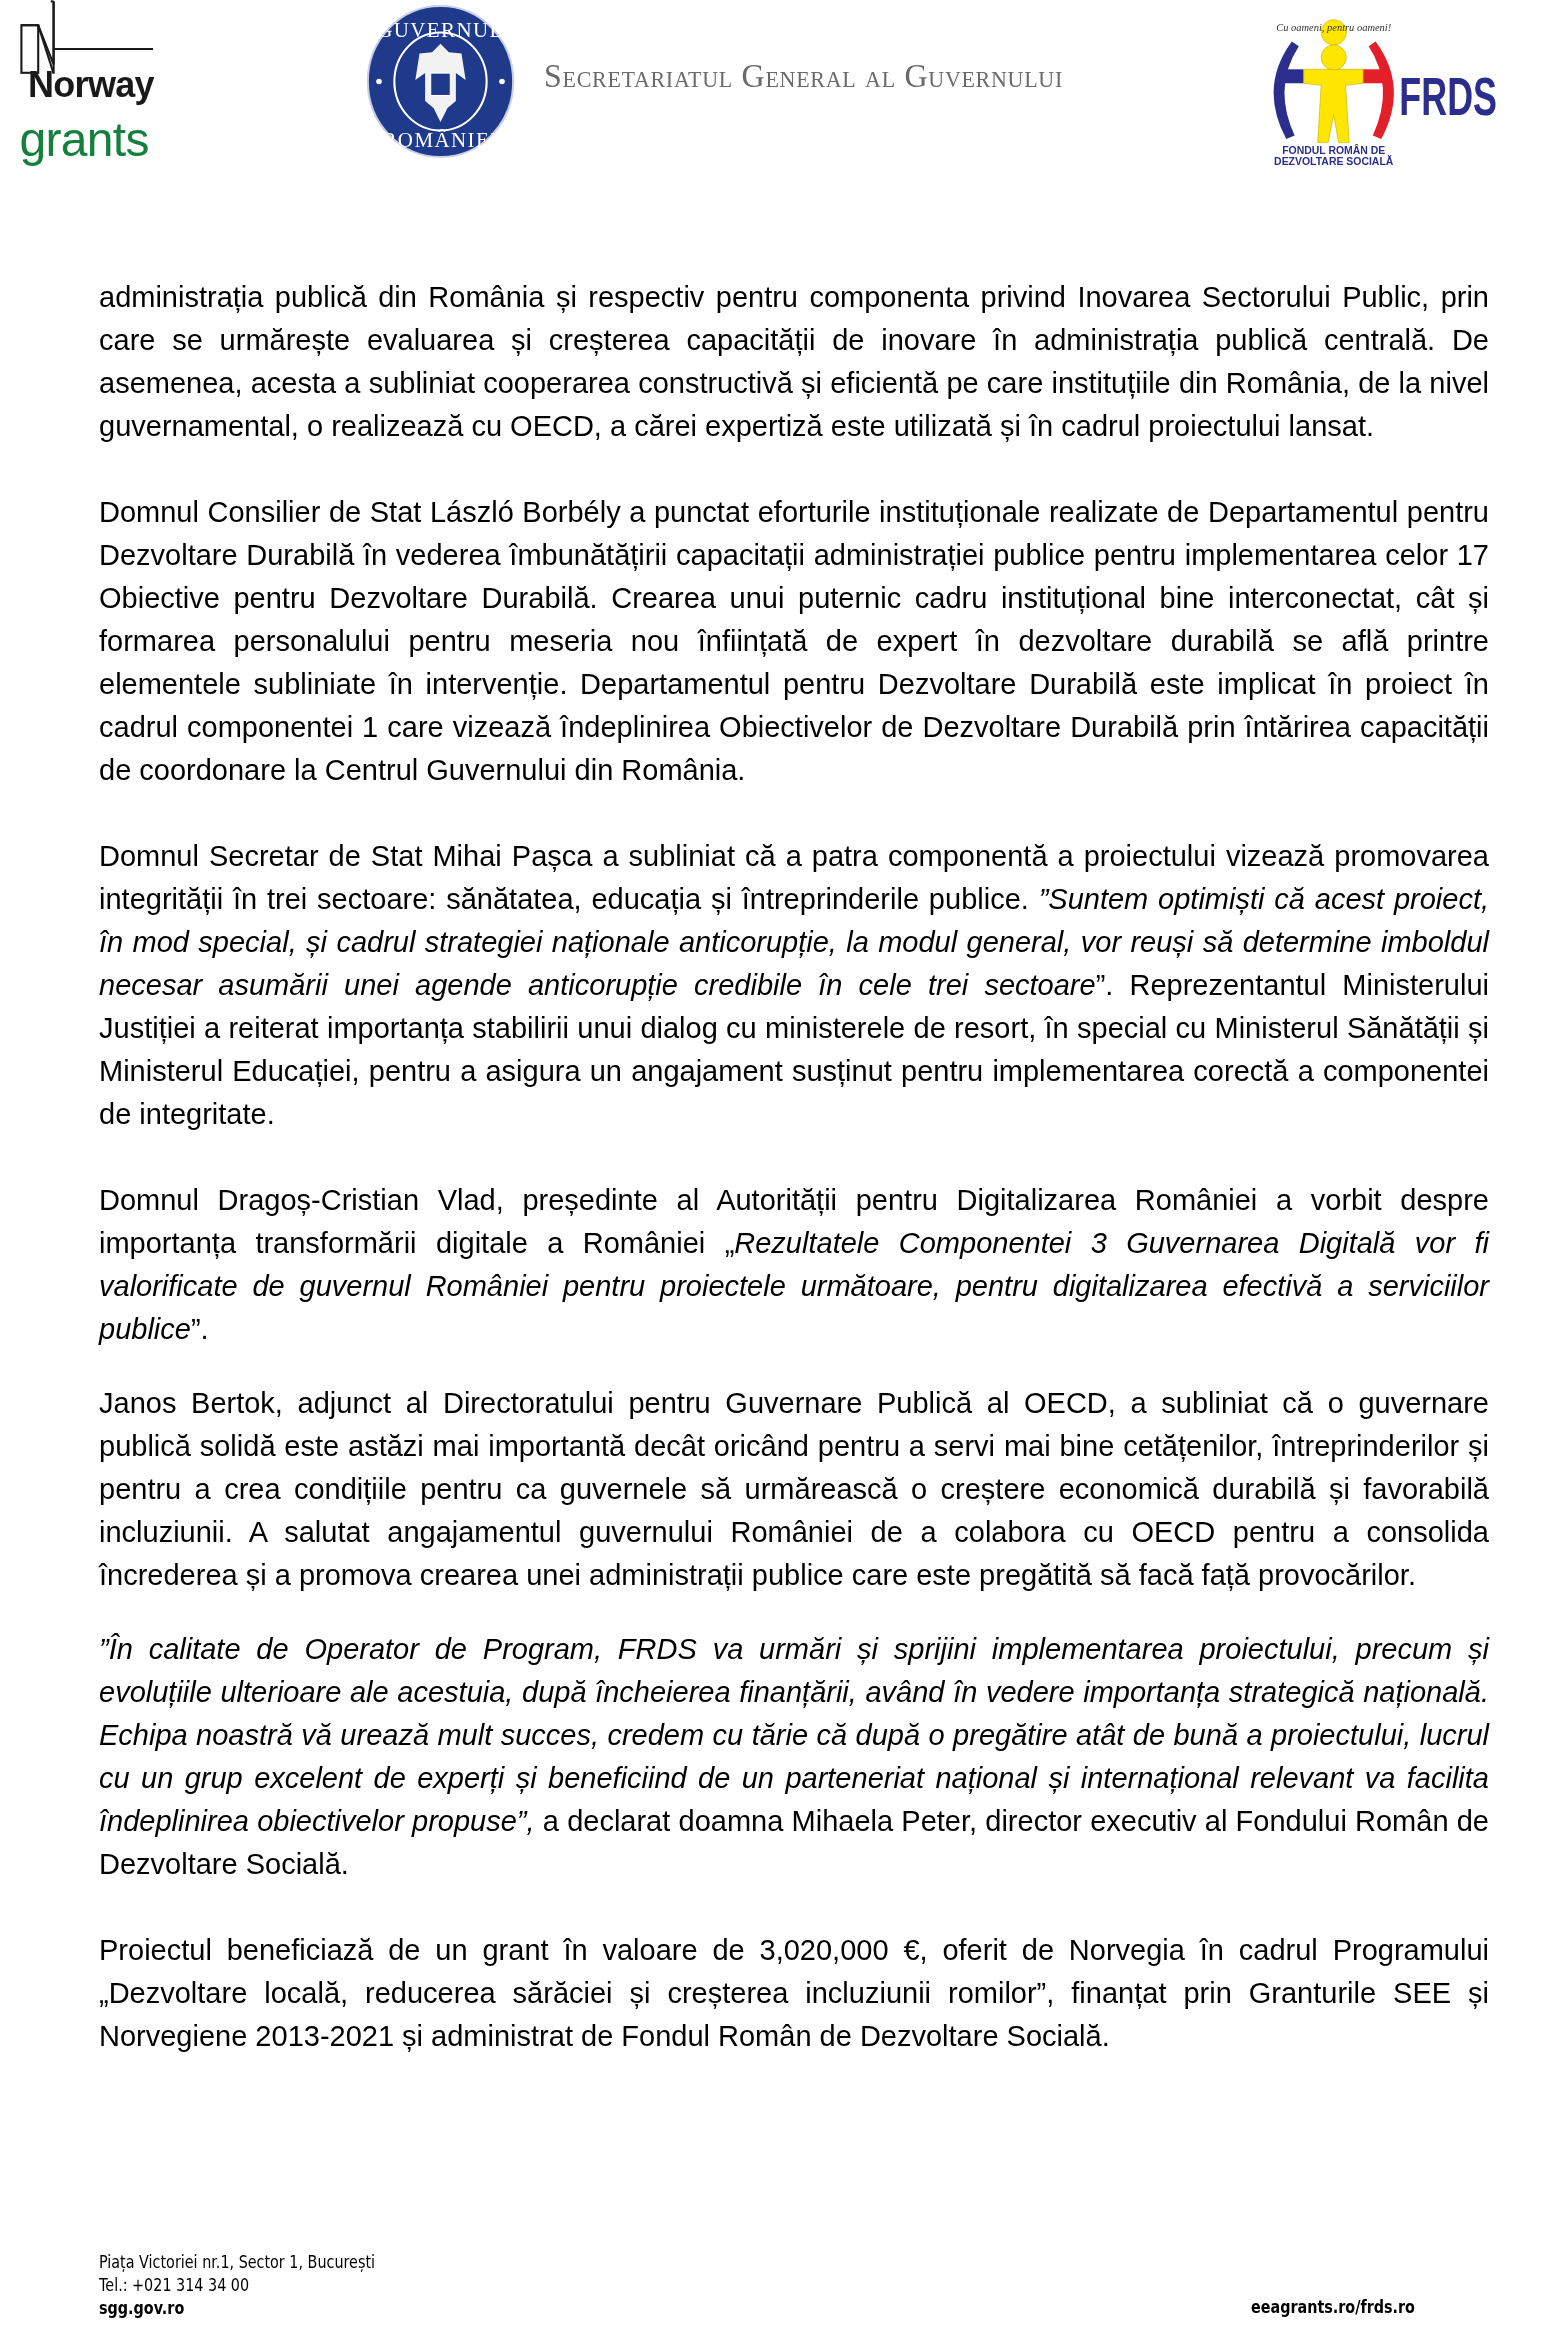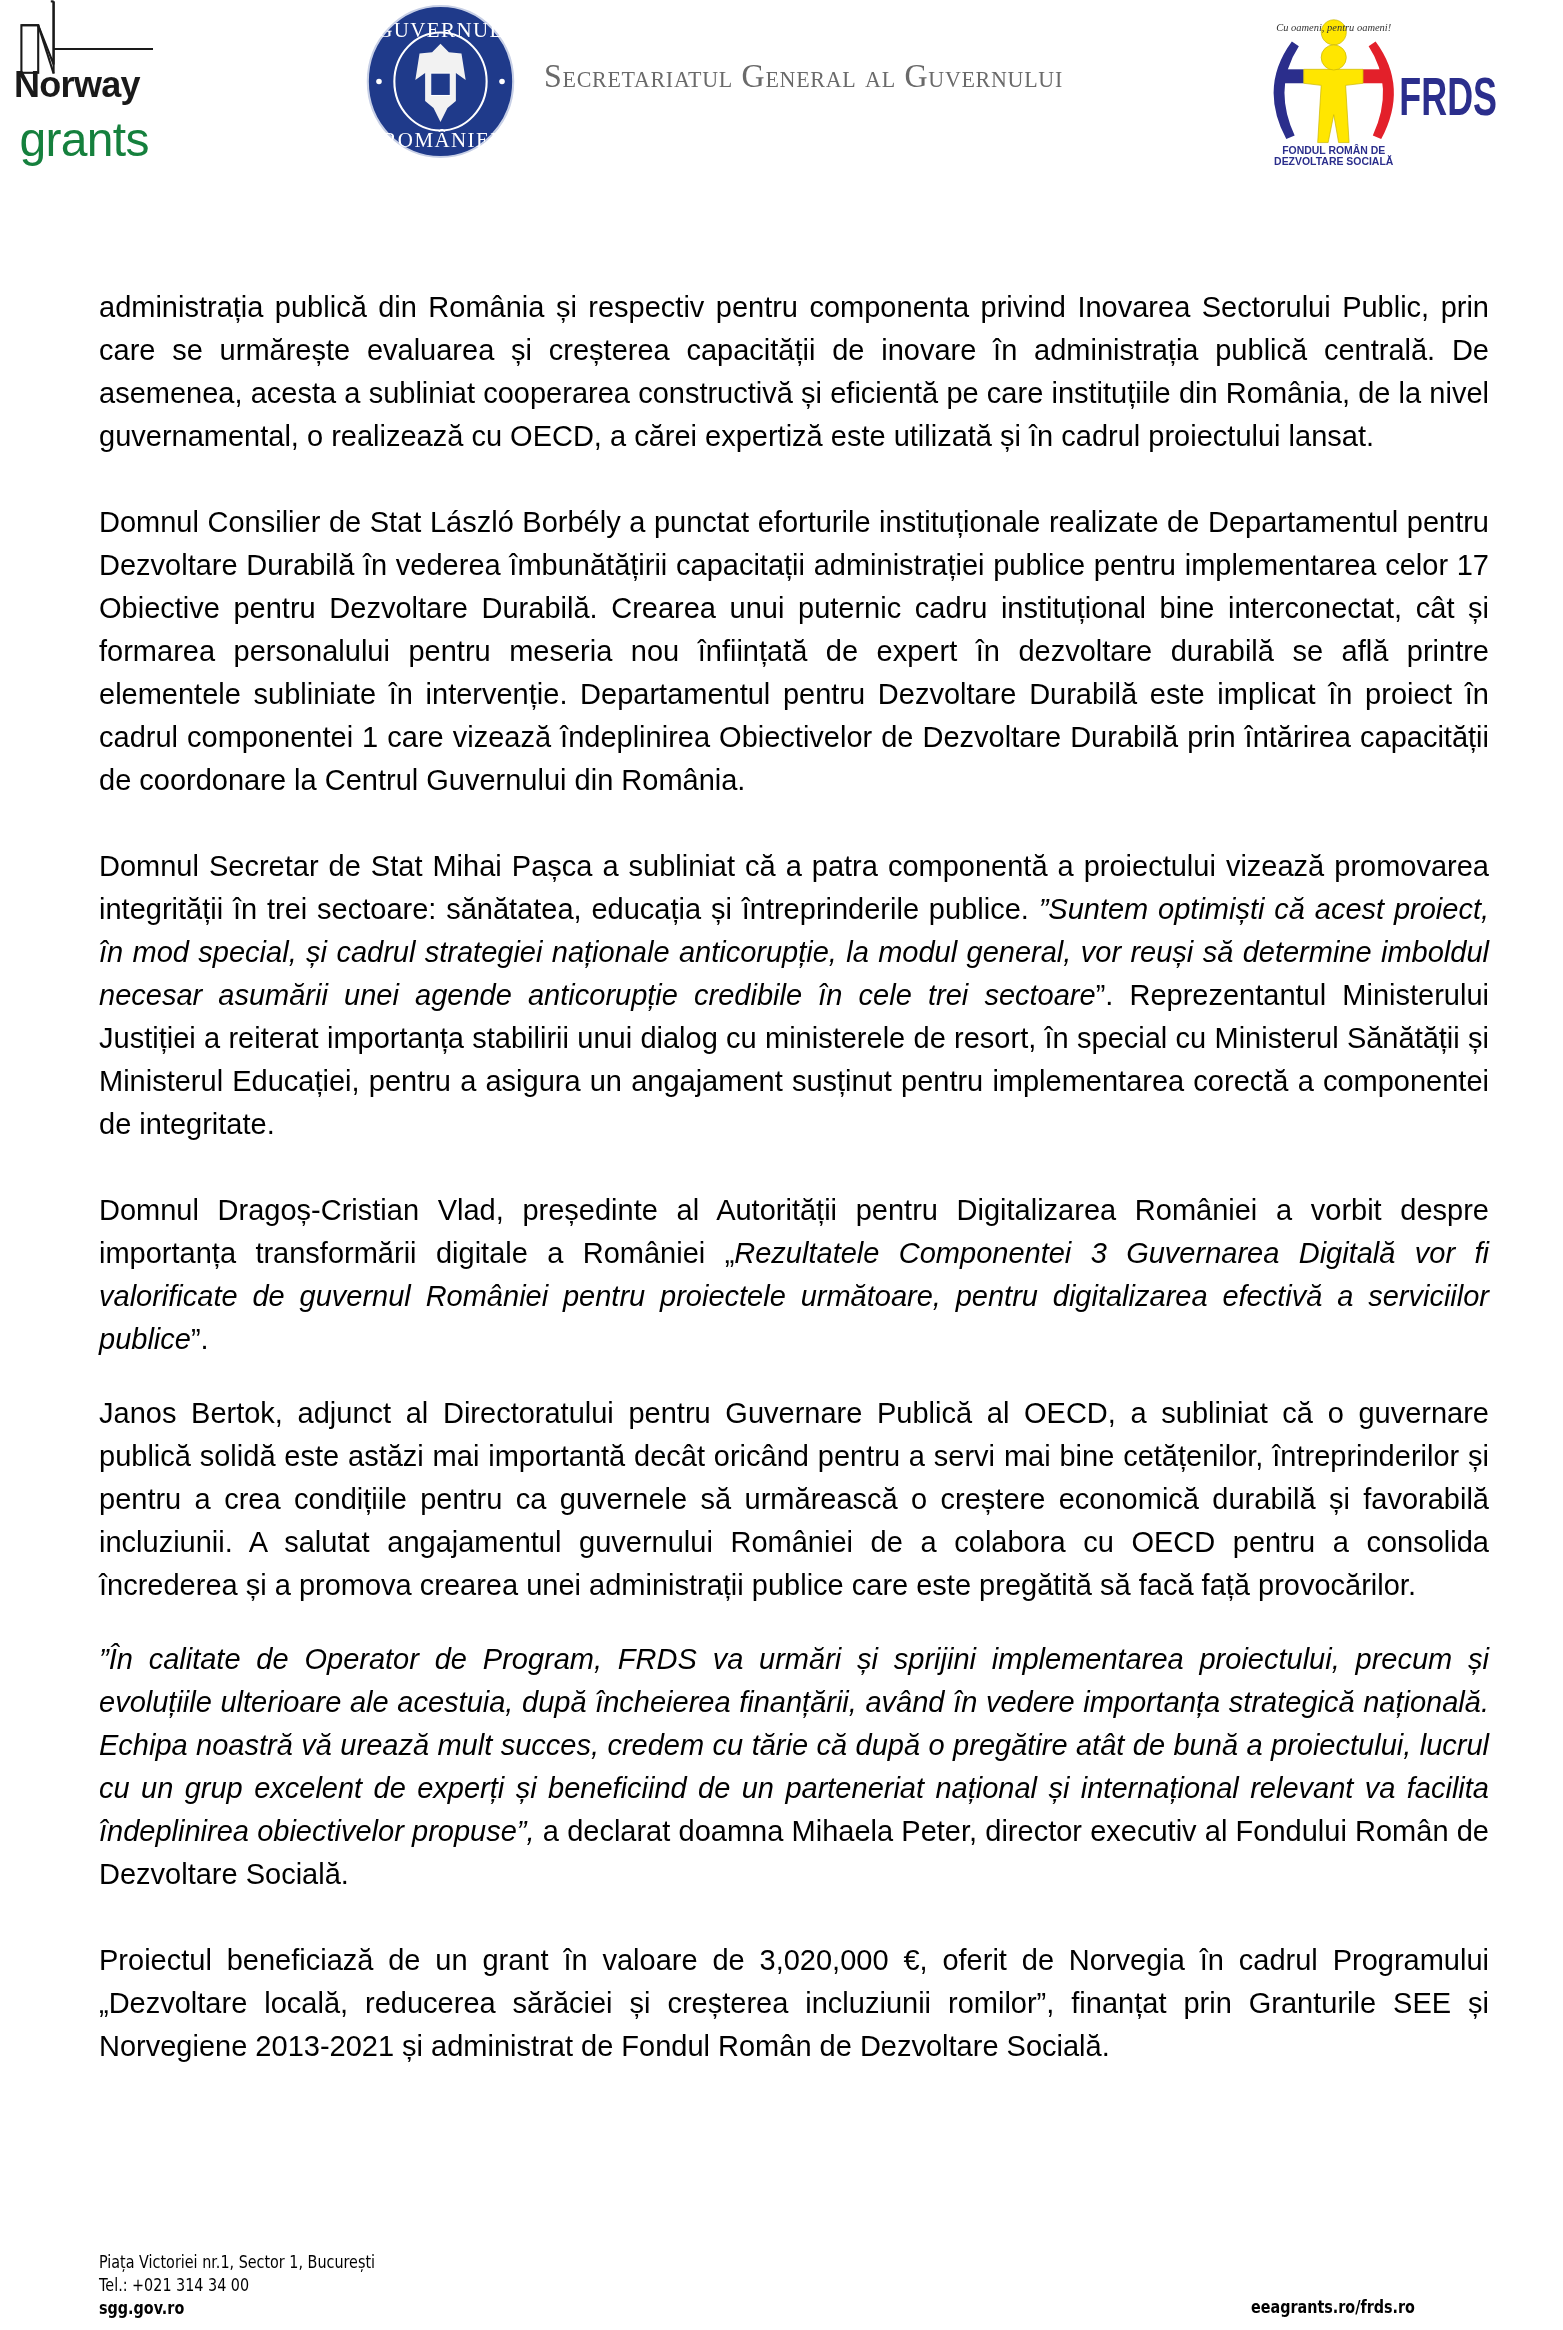--- a/index.html
+++ b/index.html
@@ -1,32 +1,32 @@
 <!DOCTYPE html>
 <html style="font-size:11.2px"><head>
 <meta charset="utf-8">
 <style>
   html, body { margin: 0; padding: 0; background: #ffffff; }
   body { width: 1564px; height: 2330px; position: relative; overflow: hidden; color: #000; }
   .page { position: absolute; left: 0; top: 0; width: 1564px; height: 2330px; }
 
   
   .logo-norway { position: absolute; left: 19.6px; top: 0; width: 140px; height: 161px; }
-  .norway-word { position: absolute; left: 14px; top: 64px; font-family: "Liberation Sans", sans-serif; font-weight: bold; font-size: 36px; letter-spacing: -0.7px; color: #1a1a1a; }
+  .norway-word { position: absolute; left: 28px; top: 64px; font-family: "Liberation Sans", sans-serif; font-weight: bold; font-size: 36px; letter-spacing: -0.7px; color: #1a1a1a; }
   .grants-word { position: absolute; left: 19.6px; top: 112px; font-family: "Liberation Sans", sans-serif; font-size: 48px; color: #15803d; letter-spacing: -0.7px; }
 
   .logo-gov { position: absolute; left: 365px; top: 2.8px; width: 151px; height: 157px; }
   .sgg-title { position: absolute; left: 544px; top: 57px; font-family: "Liberation Serif", serif; font-size: 32px; color: #6a6a6a; letter-spacing: 0.7px; font-variant: small-caps; white-space: nowrap; transform: scaleY(1.05); }
 
   .logo-frds { position: absolute; left: 1251px; top: 9.8px; width: 252px; height: 157px; }
 
   .project-header { position: absolute; left: 0; top: 194px; width: 1564px; text-align: center; font-family: "Liberation Sans", sans-serif; font-size: 24px; line-height: 31px; }
 
   
-  .body-text { position: absolute; left: 99px; top: 286px; width: 1390px; font-family: "Liberation Sans", sans-serif; font-size: 29px; line-height: 43px; text-align: justify; }
+  .body-text { position: absolute; left: 99px; top: 276px; width: 1390px; font-family: "Liberation Sans", sans-serif; font-size: 29px; line-height: 43px; text-align: justify; }
   .body-text p { margin: 0 0 43px 0; }
   .body-text p.tight { margin-bottom: 31px; }
   .body-text em { font-style: italic; }
 
   
   .footer-left { position: absolute; left: 99px; top: 2251px; font-family: "DejaVu Sans", sans-serif; font-size: 17.5px; line-height: 23px; transform: scaleX(0.82); transform-origin: left top; }
   .footer-left .bold { font-weight: bold; }
   .footer-right { position: absolute; left: 1251px; top: 2297px; font-family: "DejaVu Sans", sans-serif; font-weight: bold; font-size: 17.5px; transform: scaleX(0.82); transform-origin: left top; }
 </style>
 </head>

